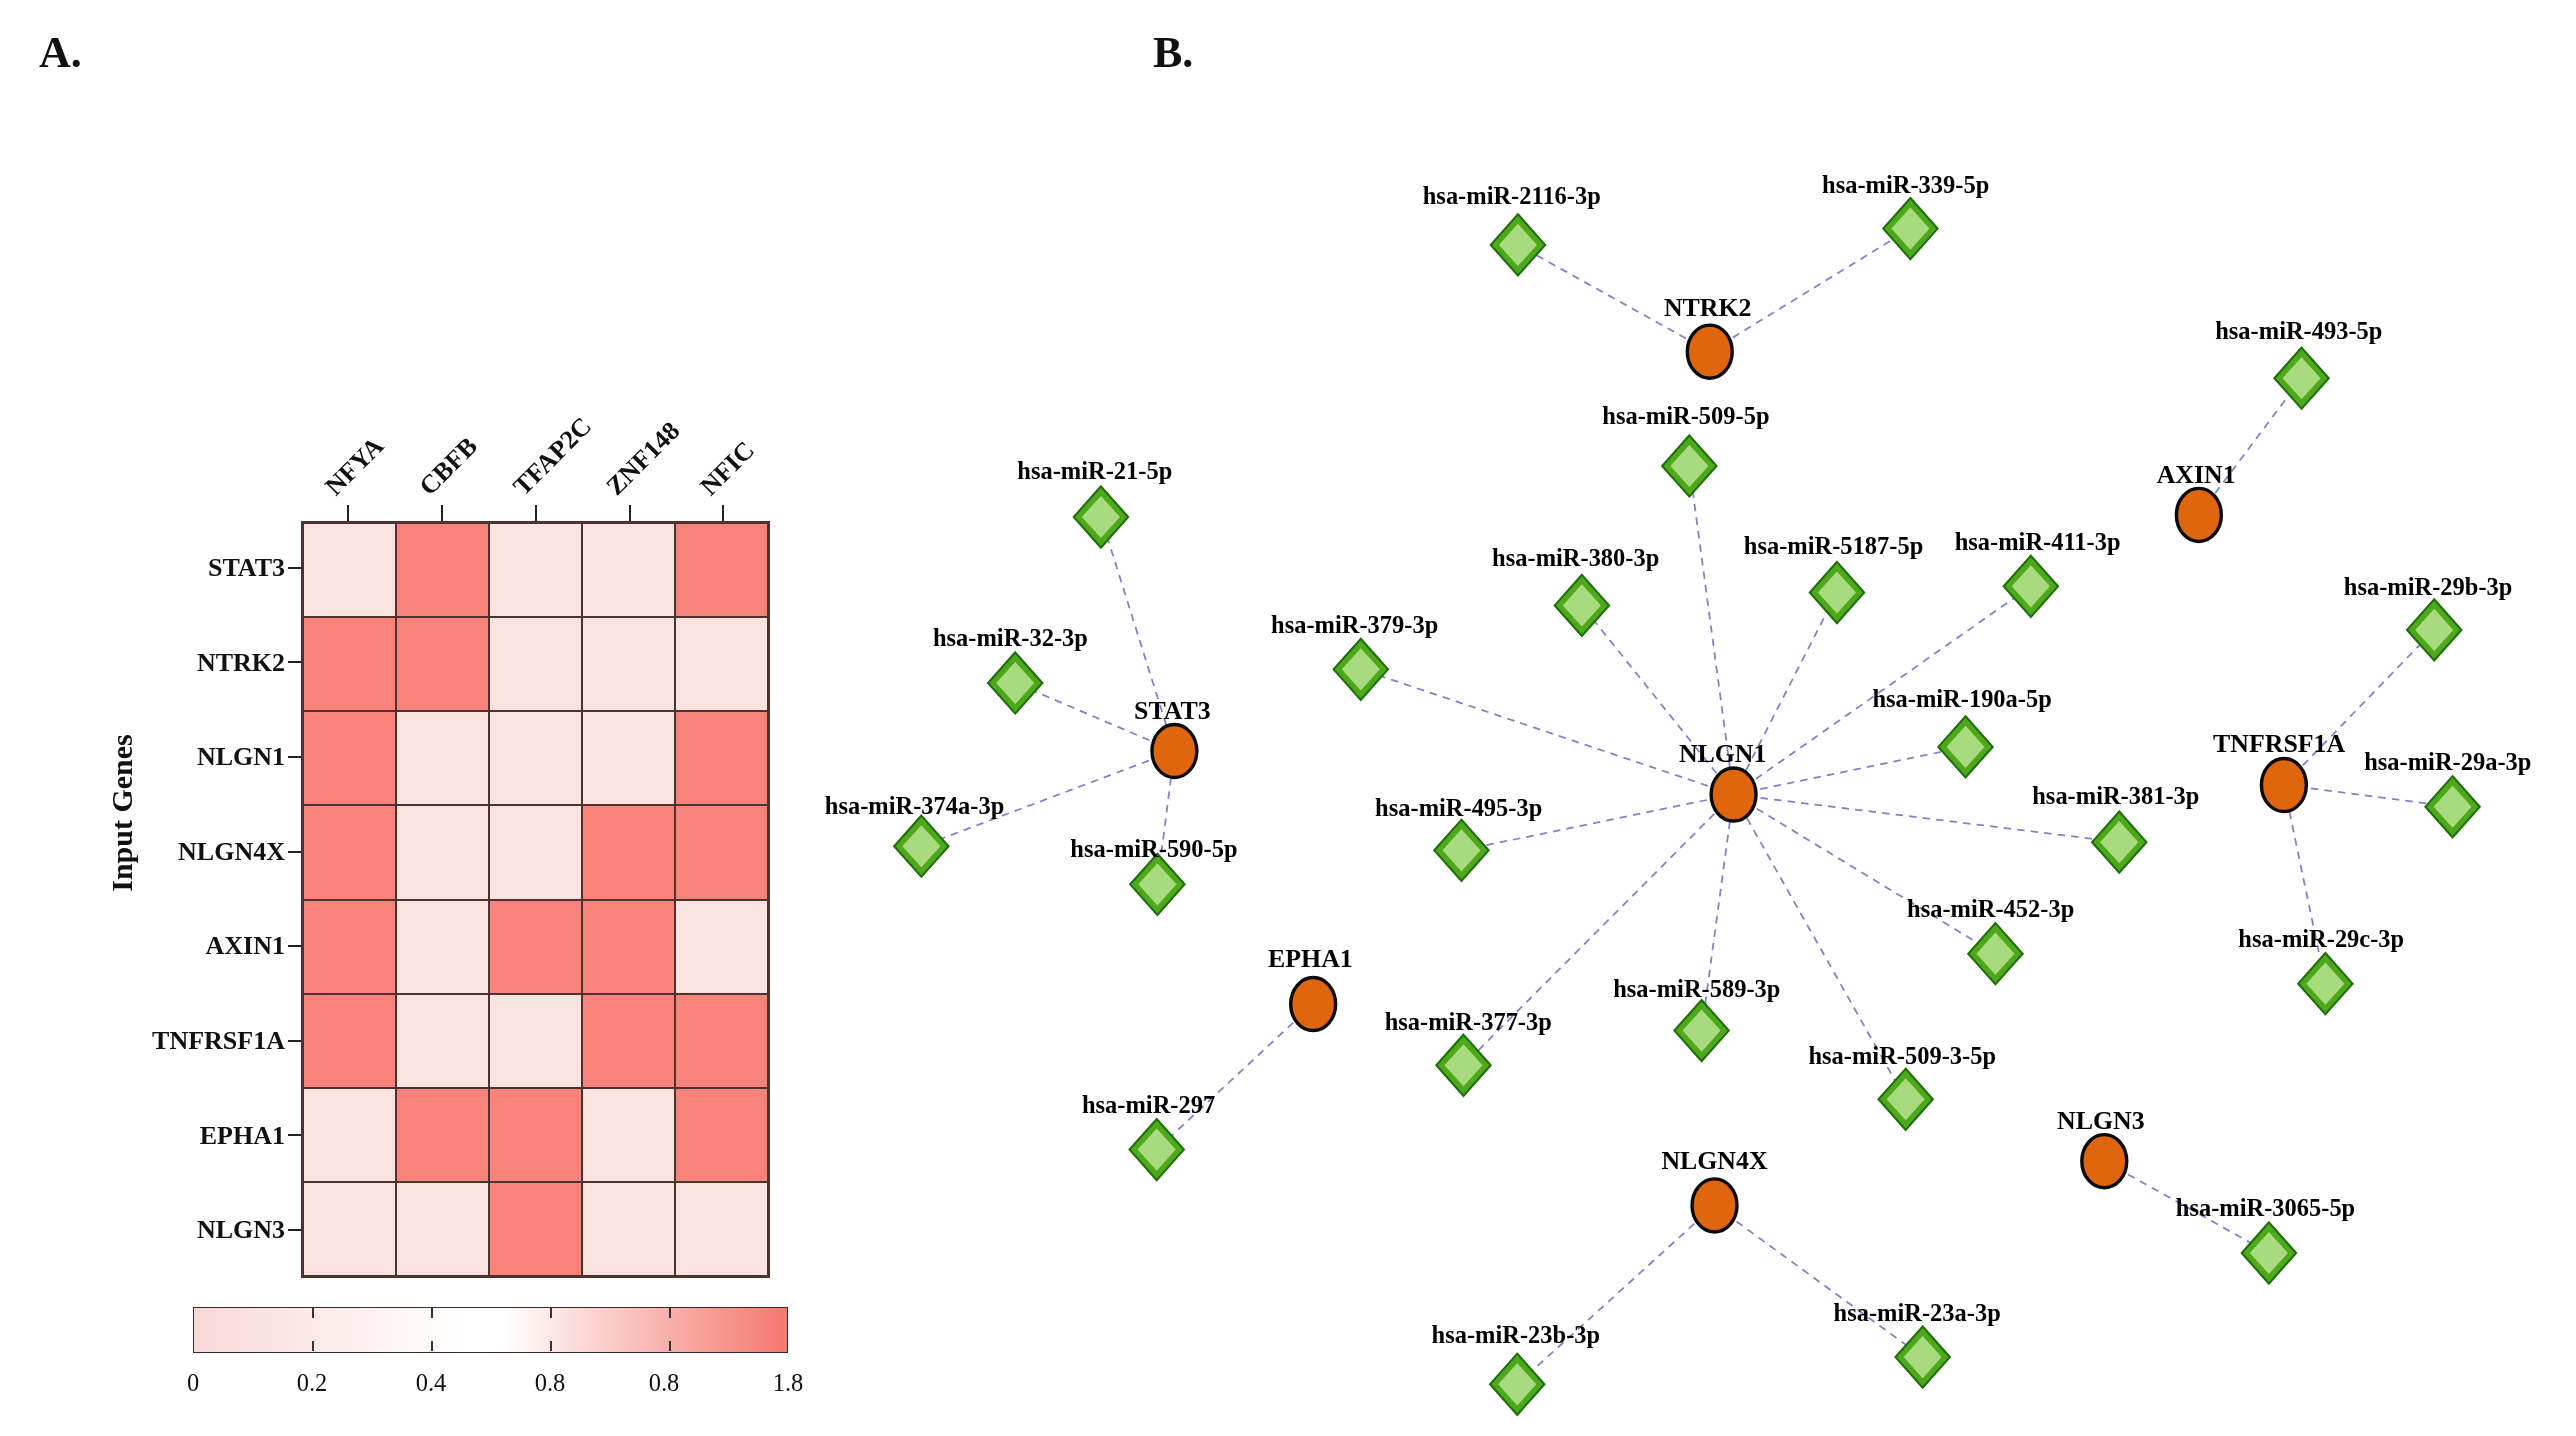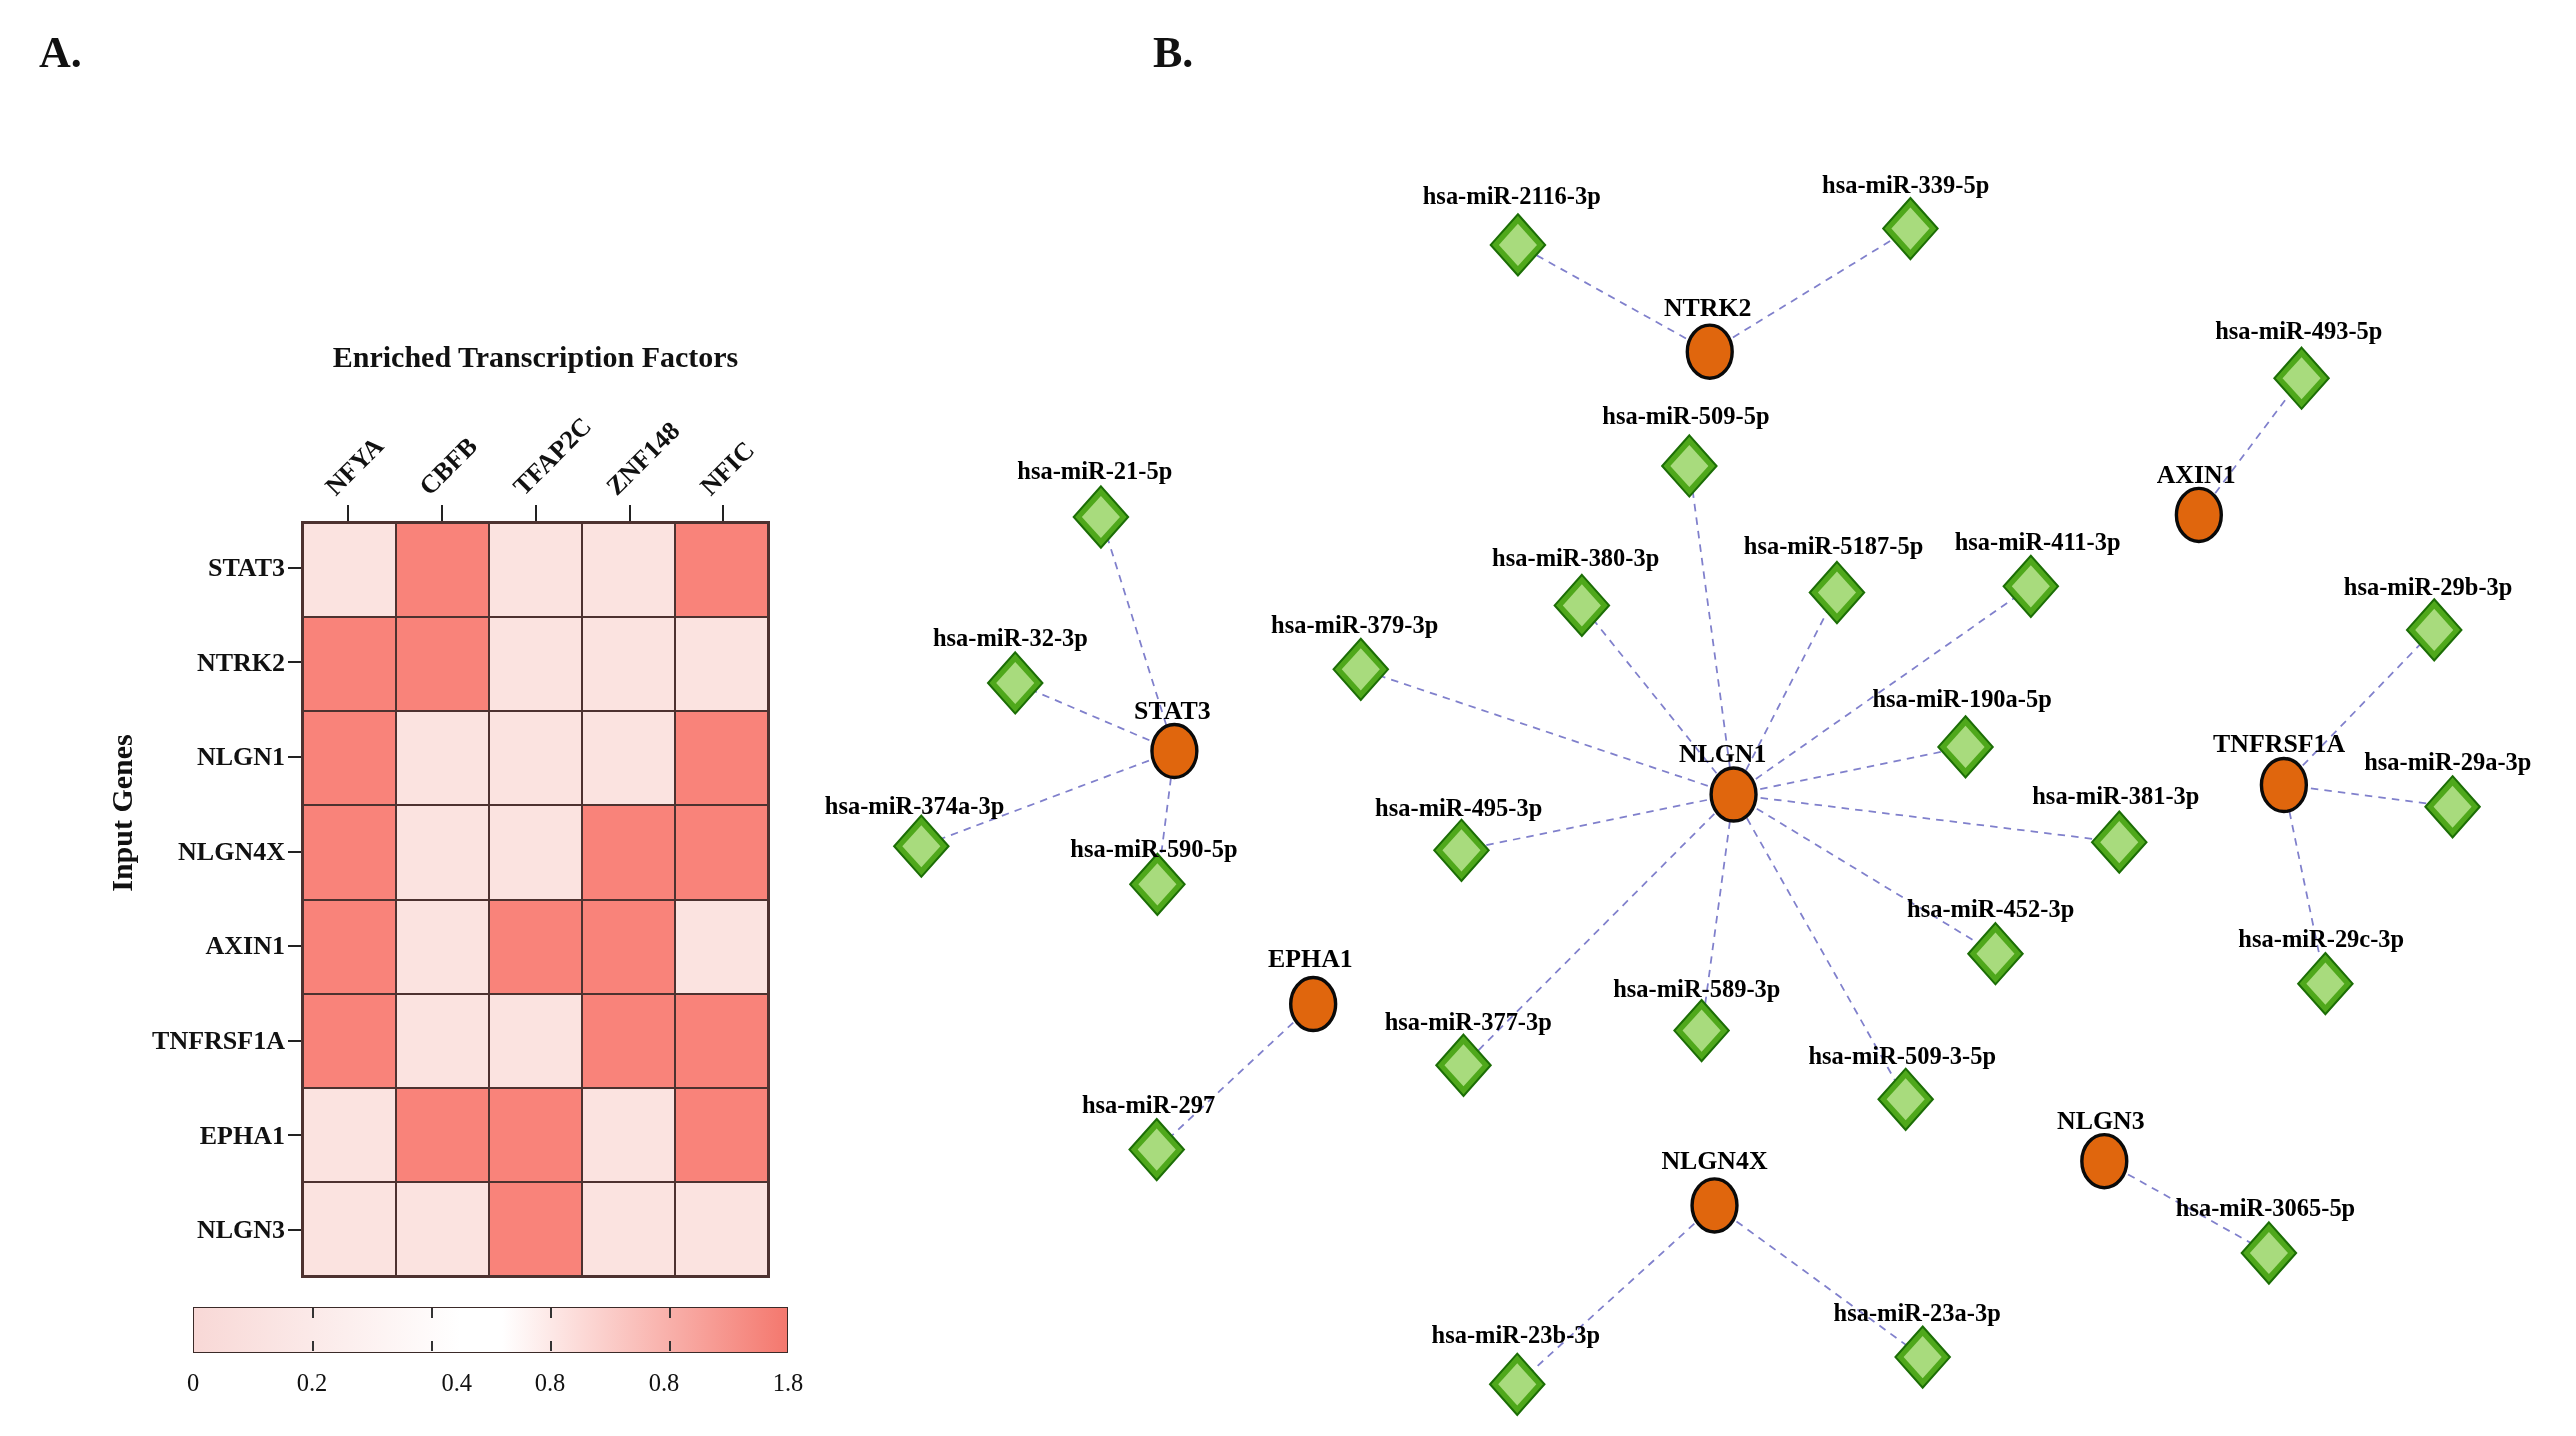--- a/index.html
+++ b/index.html
@@ -62,21 +62,20 @@
   }
 </style>
 </head>
 <body>
 
 <div id="canvas">
 
   <div id="panel-a-letter" class="panel-letter">A.</div>
   <div id="panel-b-letter" class="panel-letter">B.</div>
 
-  <div id="heatmap-title">Enriched Transcription Factors</div>
   <div id="input-genes-label">Input Genes</div>
 
   <div id="col-labels">
       <div class="col-label" style="left: 340px; top: 472px;">NFYA</div>
       <div class="col-label" style="left: 434px; top: 472px;">CBFB</div>
       <div class="col-label" style="left: 528px; top: 472px;">TFAP2C</div>
       <div class="col-label" style="left: 621px; top: 472px;">ZNF148</div>
       <div class="col-label" style="left: 715px; top: 472px;">NFIC</div>
     </div>
   <div id="row-labels">
@@ -154,21 +153,21 @@
       <div class="cbar-tick" style="left: 237px; top: 0px;"></div>
       <div class="cbar-tick" style="left: 237px; top: 33px;"></div>
       <div class="cbar-tick" style="left: 356px; top: 0px;"></div>
       <div class="cbar-tick" style="left: 356px; top: 33px;"></div>
       <div class="cbar-tick" style="left: 475px; top: 0px;"></div>
       <div class="cbar-tick" style="left: 475px; top: 33px;"></div>
     </div>
   <div id="cbar-labels">
       <div class="cbar-label" style="left: 193px;">0</div>
       <div class="cbar-label" style="left: 312px;">0.2</div>
-      <div class="cbar-label" style="left: 431px; text-align: right;">0.4</div>
+      <div class="cbar-label" style="left: 431px;">0.4</div>
       <div class="cbar-label" style="left: 550px;">0.8</div>
       <div class="cbar-label" style="left: 664px;">0.8</div>
       <div class="cbar-label" style="left: 788px;">1.8</div>
     </div>
 
   <svg id="network-svg" width="2576" height="1436" viewBox="0 0 3786 2111">
       <g>
         <line x1="1726" y1="1104" x2="1618" y2="760" stroke="#8080CC" stroke-width="2.6" stroke-dasharray="11 9"></line>
         <line x1="1726" y1="1104" x2="1492" y2="1004" stroke="#8080CC" stroke-width="2.6" stroke-dasharray="11 9"></line>
         <line x1="1726" y1="1104" x2="1354" y2="1244" stroke="#8080CC" stroke-width="2.6" stroke-dasharray="11 9"></line>

